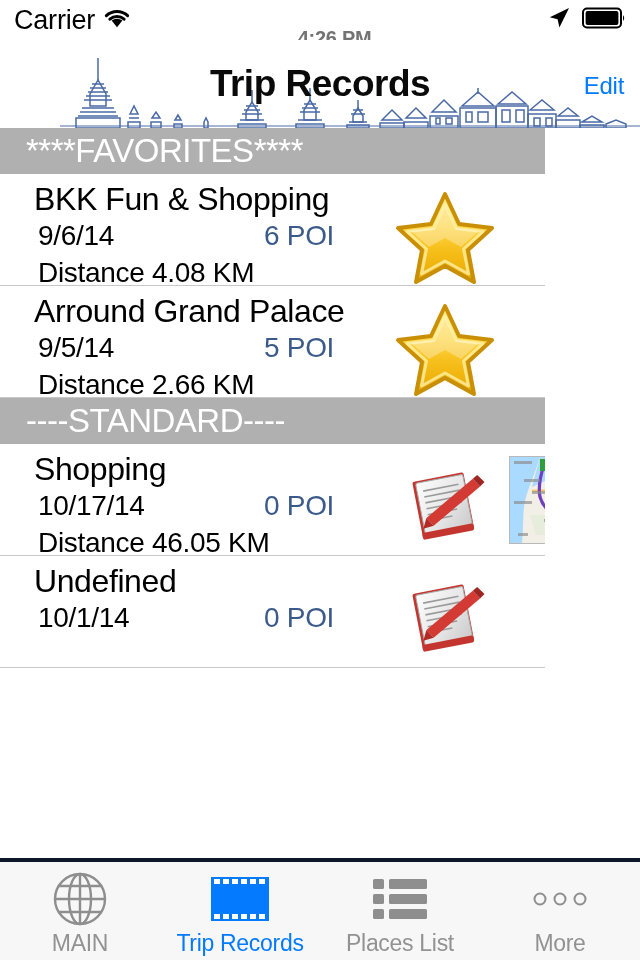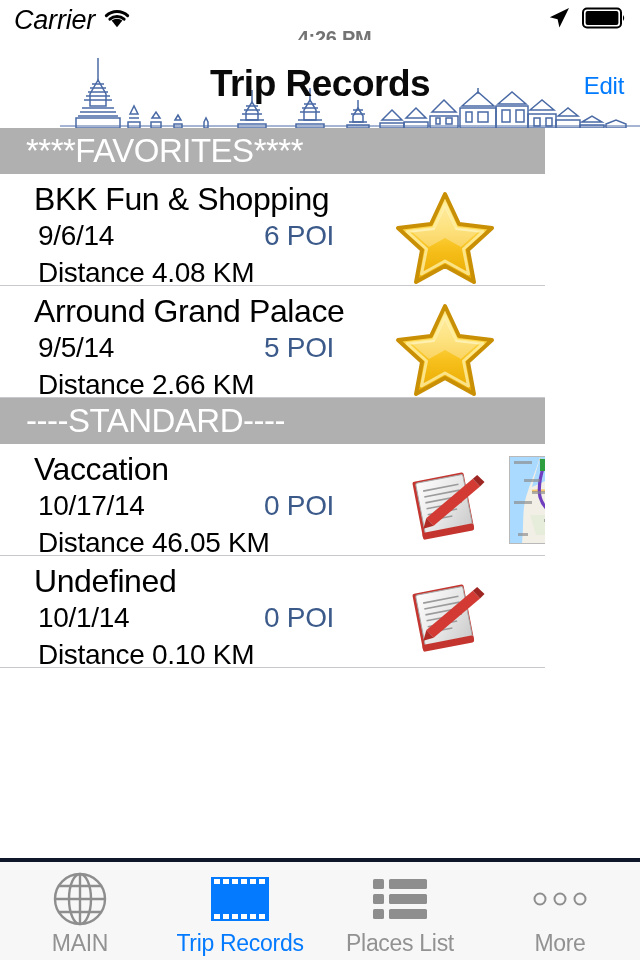--- a/index.html
+++ b/index.html
@@ -33,21 +33,20 @@
     align-items: center;
     box-sizing: border-box;
     padding: 0 14px;
     color: #000;
   }
   .status-left {
     display: flex;
     align-items: center;
     gap: 9px;
     flex: 0 0 auto;
-    font-style: italic;
   }
   .carrier-text {
     font-size: 27px;
     letter-spacing: -0.2px;
     color: #000;
     line-height: 1;
   }
   .status-center {
     flex: 1 1 auto;
     text-align: center;
@@ -407,21 +406,21 @@
         </svg>
       </div>
     </div>
 
     <div class="section-header">
       <span class="section-header-text">----STANDARD----</span>
     </div>
 
     <div class="row">
       <div class="row-text">
-        <div class="row-title">Vaccation</div>
+        <div class="row-title">Shopping</div>
         <div class="row-date">10/17/14</div>
         <div class="row-poi">0 POI</div>
         <div class="row-distance">Distance 46.05 KM</div>
       </div>
       <div class="row-note">
         <svg width="84" height="76" viewBox="0 0 84 76">
           <defs>
             <linearGradient id="padGrad1" x1="0" y1="0" x2="1" y2="1">
               <stop offset="0%" stop-color="#fdfdfd"></stop>
               <stop offset="55%" stop-color="#e6e6e6"></stop>
@@ -496,21 +495,20 @@
           </g>
         </svg>
       </div>
     </div>
 
     <div class="row">
       <div class="row-text">
         <div class="row-title">Undefined</div>
         <div class="row-date">10/1/14</div>
         <div class="row-poi">0 POI</div>
-        <div class="row-distance">Distance 0.10 KM</div>
       </div>
       <div class="row-note">
         <svg width="84" height="76" viewBox="0 0 84 76">
           <defs>
             <linearGradient id="padGrad2" x1="0" y1="0" x2="1" y2="1">
               <stop offset="0%" stop-color="#fdfdfd"></stop>
               <stop offset="55%" stop-color="#e6e6e6"></stop>
               <stop offset="100%" stop-color="#c9c9c9"></stop>
             </linearGradient>
           </defs>

